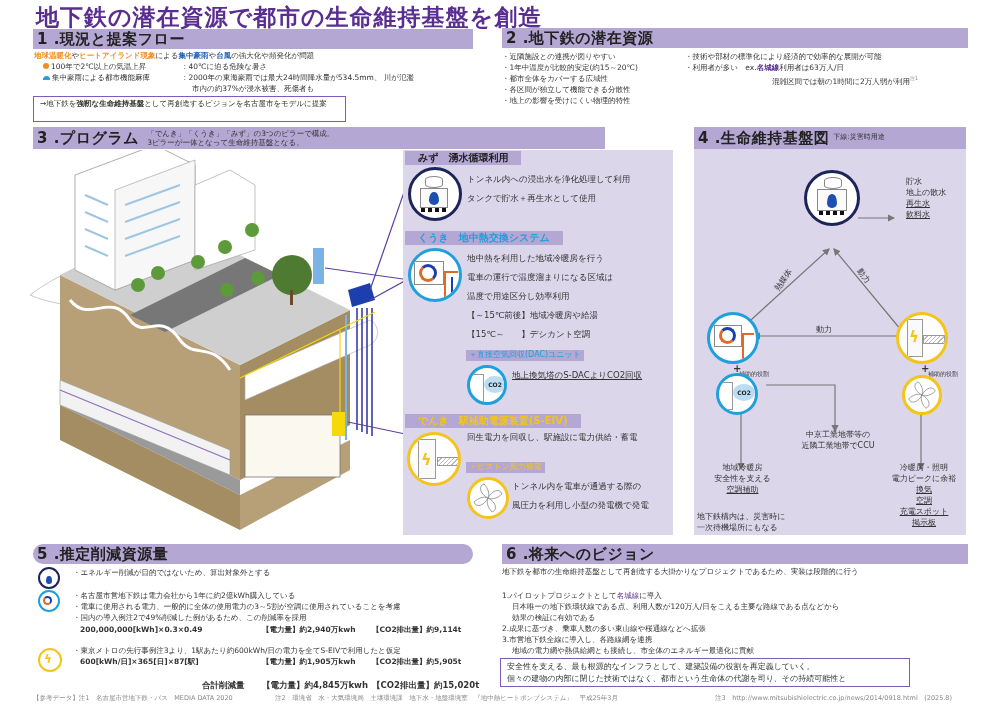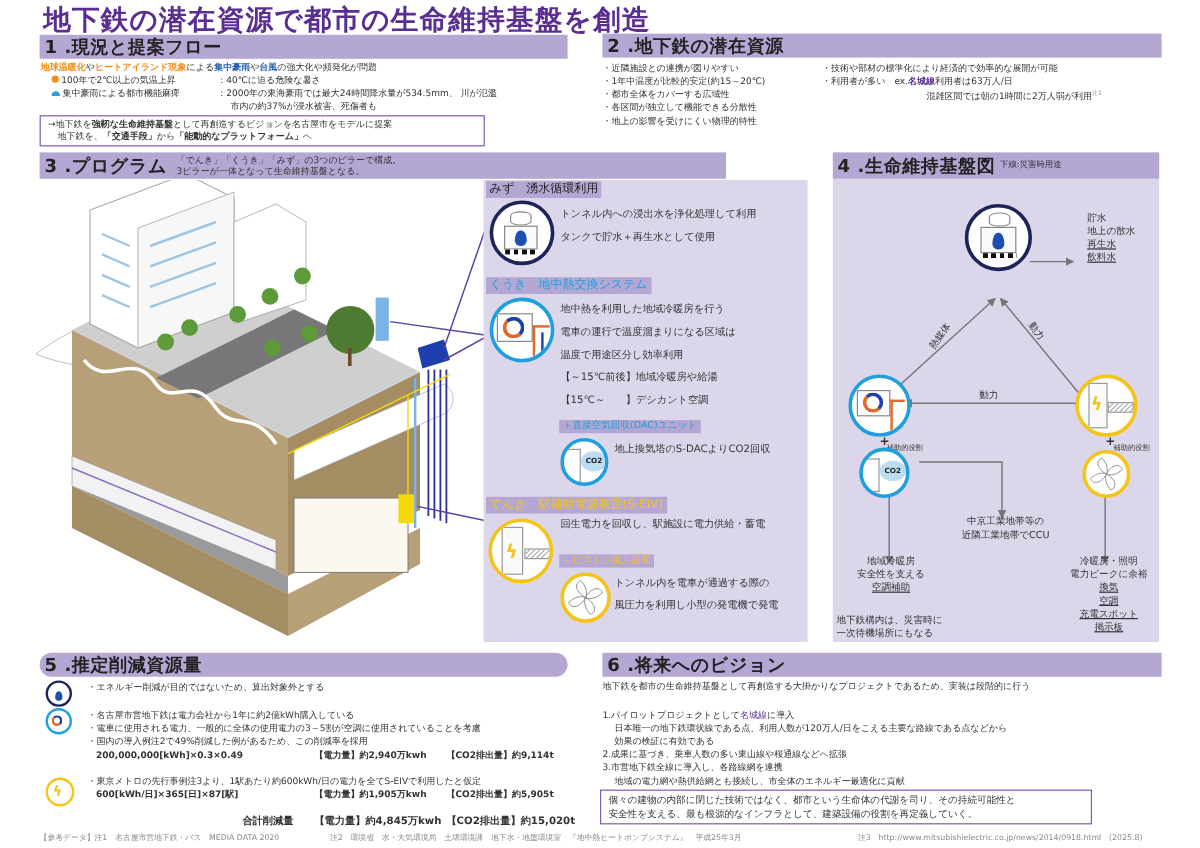--- a/index.html
+++ b/index.html
@@ -10,21 +10,21 @@
   .sec-bar { background: #b4a7d4; height: 20px; display: flex; align-items: center; padding-left: 4px; }
   .sec-bar .sec-title { font-size: 15px; font-weight: bold; color: #222; white-space: nowrap; letter-spacing: 0.5px; }
   .sec-sub { font-size: 7.5px; color: #333; margin-left: 8px; line-height: 1.25; }
   .orange { color: #f28e1c; font-weight: bold; }
   .blue { color: #2a63b6; font-weight: bold; }
   .purple { color: #5a2d91; }
   .b { font-weight: bold; }
   .line { white-space: nowrap; }
   .callout { border: 1.5px solid #7d5bb8; padding: 2px 6px; background: #fff; }
   .panel-lav { background: #dcd6ea; }
-  .tag { display: inline-block; background: #b4a7d4; padding: 0 3px; font-size: 10px; font-weight: normal; white-space: nowrap; text-align: center; }
+  .tag { display: inline-block; background: #b4a7d4; padding: 0 13px; font-size: 10px; font-weight: bold; white-space: nowrap; text-align: center; }
   .tag.mizu { color: #222; }
   .tag.kuki { color: #1fa0dc; }
   .tag.denki { color: #f5c419; }
   .subtag { display: inline-block; background: #b4a7d4; padding: 0 3px; font-size: 8px; white-space: nowrap; }
   .subtag.kuki { color: #1fa0dc; }
   .subtag.denki { color: #f5c419; }
   .circ { border-radius: 50%; background: #fff; position: absolute; overflow: hidden; }
   .c-navy { border: 3px solid #1d2457; }
   .c-cyan { border: 3px solid #1fa0dc; }
   .c-yellow { border: 3px solid #f5c419; }
@@ -45,23 +45,22 @@
 </div>
 <div class="abs line" style="left:43px; top:62px;">
   <span style="display:inline-block;width:6px;height:6px;border-radius:50%;background:#f28e1c;margin-right:2px;"></span><span>100年で2℃以上の気温上昇</span>
 </div>
 <div class="abs line" style="left:181px; top:62px;">：40℃に迫る危険な暑さ</div>
 <div class="abs line" style="left:43px; top:73px;">
   <span style="display:inline-block;width:7px;height:4px;border-radius:4px 4px 0 0;background:#2a9fd6;margin-right:2px;"></span><span>集中豪雨による都市機能麻痺</span>
 </div>
 <div class="abs line" style="left:181px; top:73px;">：2000年の東海豪雨では最大24時間降水量が534.5mm、 川が氾濫</div>
 <div class="abs line" style="left:192px; top:84px;">市内の約37%が浸水被害、死傷者も</div>
-<div class="abs callout" style="left:33px; top:96px; width:371px; height:26px;">
+<div class="abs callout" style="left:33px; top:96px; width:313px; height:26px;">
   <div class="line"><span>→地下鉄を</span><span class="b">強靭な生命維持基盤</span><span>として再創造するビジョンを名古屋市をモデルに提案</span></div>
-  <div class="line" style="padding-left:8px;"><span>地下鉄を、</span><span class="b">「交通手段」</span><span>から</span><span class="b">「能動的なプラットフォーム」</span><span>へ</span></div>
 </div>
 
 <div class="abs sec-bar" style="left:502px; top:28px; width:466px;">
   <span class="sec-title">2 .地下鉄の潜在資源</span>
 </div>
 <div class="abs" style="left:502px; top:51px; line-height:11px;">
   <div class="line">・近隣施設との連携が図りやすい</div>
   <div class="line">・1年中温度が比較的安定(約15～20℃)</div>
   <div class="line">・都市全体をカバーする広域性</div>
   <div class="line">・各区間が独立して機能できる分散性</div>
@@ -184,21 +183,21 @@
   <div>温度で用途区分し効率利用</div>
   <div>【～15℃前後】地域冷暖房や給湯</div>
   <div>【15℃～　　】デシカント空調</div>
 </div>
 
 <div class="abs subtag kuki" style="left:466px; top:350px;">＋直接空気回収(DAC)ユニット</div>
 <div class="circ c-cyan" style="left:467px; top:365px; width:40px; height:40px;">
   <div style="position:absolute;left:2px;top:6px;width:12px;height:28px;border:1px solid #999;border-left:none;"></div>
   <div style="position:absolute;left:14px;top:8px;width:22px;height:17px;border-radius:50%;background:#bcdcf2;font-size:6px;text-align:center;line-height:17px;font-weight:bold;color:#222;">CO2</div>
 </div>
-<div class="abs line" style="left:512px; top:370px; font-size:8.5px;">地上換気塔のS-DACよりCO2回収</div>
+<div class="abs line" style="left:512px; top:370px; font-size:8.5px;text-decoration:underline;">地上換気塔のS-DACよりCO2回収</div>
 
 <div class="abs tag denki" style="left:405px; top:414px;">でんき　駅補助電源装置(S-EIV)</div>
 <div class="circ c-yellow" style="left:407px; top:432px; width:54px; height:54px;">
   <div style="position:absolute;left:8px;top:4px;width:18px;height:40px;border:1px solid #999;background:#fafafa;"></div>
   <div style="position:absolute;left:11px;top:14px;font-size:16px;color:#f5c419;font-weight:bold;">ϟ</div>
   <div style="position:absolute;left:27px;top:22px;width:22px;height:9px;border:1px solid #999;background:repeating-linear-gradient(135deg,#fff 0 2px,#bbb 2px 3px);"></div>
 </div>
 <div class="abs line" style="left:467px; top:432px; font-size:8.5px;">回生電力を回収し、駅施設に電力供給・蓄電</div>
 
 <div class="abs subtag denki" style="left:466px; top:462px;">＋ピストン風力発電</div>
@@ -345,19 +344,19 @@
 <div class="abs line" style="left:502px; top:567px;">地下鉄を都市の生命維持基盤として再創造する大掛かりなプロジェクトであるため、実装は段階的に行う</div>
 <div class="abs" style="left:502px; top:590px; line-height:11px;">
   <div class="line"><span>1.パイロットプロジェクトとして</span><span class="purple">名城線</span><span>に導入</span></div>
   <div class="line" style="padding-left:10px;">日本唯一の地下鉄環状線である点、利用人数が120万人/日をこえる主要な路線である点などから</div>
   <div class="line" style="padding-left:10px;">効果の検証に有効である</div>
   <div class="line">2.成果に基づき、乗車人数の多い東山線や桜通線などへ拡張</div>
   <div class="line">3.市営地下鉄全線に導入し、各路線網を連携</div>
   <div class="line" style="padding-left:10px;">地域の電力網や熱供給網とも接続し、市全体のエネルギー最適化に貢献</div>
 </div>
 <div class="abs callout" style="left:500px; top:658px; width:410px; height:29px; line-height:12px; font-size:8px;">
+  <div class="line">安全性を支える、最も根源的なインフラとして、建築設備の役割を再定義していく。</div>
   <div class="line">個々の建物の内部に閉じた技術ではなく、都市という生命体の代謝を司り、その持続可能性と</div>
-  <div class="line">安全性を支える、最も根源的なインフラとして、建築設備の役割を再定義していく。</div>
 </div>
 
 <div class="abs foot" style="left:33px; top:694px;">【参考データ】注1　名古屋市営地下鉄・バス　MEDIA DATA 2020</div>
 <div class="abs foot" style="left:275px; top:694px;">注2　環境省　水・大気環境局　土壌環境課　地下水・地盤環境室　『地中熱ヒートポンプシステム』　平成25年3月</div>
 <div class="abs foot" style="left:715px; top:694px;">注3　http://www.mitsubishielectric.co.jp/news/2014/0918.html　(2025.8)</div>
 
 </body></html>

